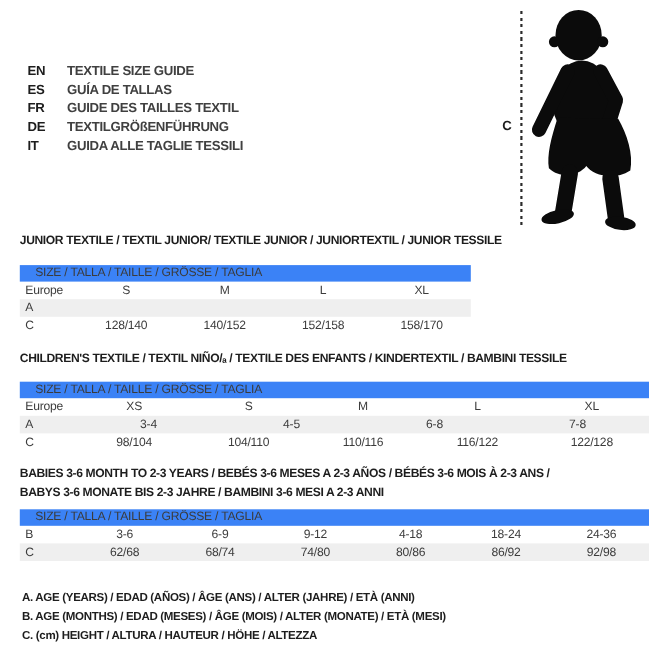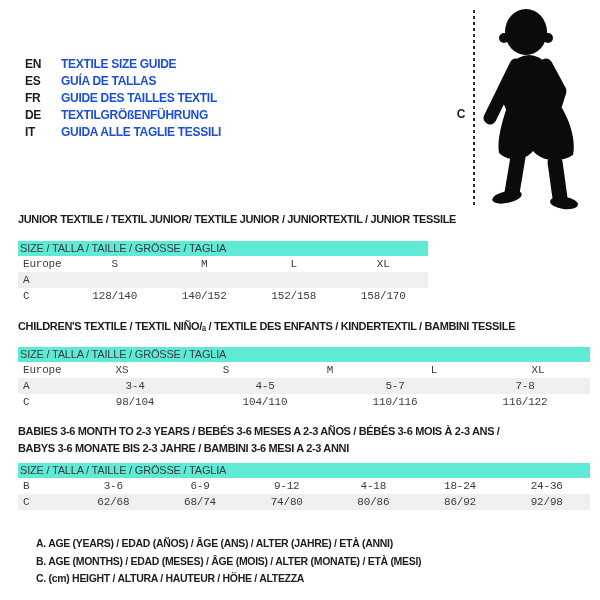--- a/index.html
+++ b/index.html
@@ -3,47 +3,47 @@
 <meta charset="utf-8">
 <style>
   html,body{margin:0;padding:0;background:#fff;}
   .canvas{position:relative;width:600px;height:600px;background:#ffffff;
     font-family:"Liberation Sans",sans-serif;color:#3c3c3c;overflow:hidden;}
 
   
   .lang-block{position:absolute;left:25px;top:11px;margin-top:44px;}
   .lang-row{display:flex;height:17px;align-items:center;}
   .lang-code{width:36px;font-size:12px;font-weight:700;color:#1d1d1d;letter-spacing:-0.3px;}
-  .lang-title{font-size:12px;font-weight:700;color:#1d4ed8;letter-spacing:-0.3px;white-space:nowrap;}
+  .lang-title{font-size:12px;font-weight:700;color:#404040;letter-spacing:-0.3px;white-space:nowrap;}
 
   
   .figure{position:absolute;left:450px;top:5px;width:150px;height:212px;}
   .measure-line{position:absolute;left:23px;top:5px;width:2px;height:198px;
     background-image:repeating-linear-gradient(to bottom,#2b2b2b 0 3px,transparent 3px 6px);}
   .measure-label{position:absolute;left:3px;top:102px;width:16px;font-size:12px;font-weight:700;color:#1d1d1d;text-align:center;}
   .silhouette{position:absolute;left:30px;top:2px;}
 
   
   .section-title{position:absolute;left:18px;font-size:11px;font-weight:700;
     color:#1d1d1d;letter-spacing:-0.35px;line-height:16.5px;white-space:nowrap;}
 
   
   .size-table{position:absolute;left:18px;font-size:11px;letter-spacing:-0.2px;}
-  .band{height:15px;line-height:15px;background:#5eead4;color:#3b3b3b;
-    padding-left:2px;font-size:11px;box-sizing:border-box;}
-  .t-row{display:flex;height:16px;line-height:16px;align-items:center;font-family:Liberation Mono, monospace;}
+  .band{height:15px;line-height:15px;background:#3b82f6;color:#3b3b3b;
+    padding-left:14px;font-size:11px;box-sizing:border-box;}
+  .t-row{display:flex;height:16px;line-height:16px;align-items:center;}
   .t-row.stripe{background:#efefef;}
   .row-label{width:52px;padding-left:5px;box-sizing:border-box;flex:none;}
   .cells{flex:1;display:flex;}
   .cell{flex:1;text-align:center;}
 
   
   .footnotes{position:absolute;left:20px;top:535px;}
   .footnote{font-size:10.5px;font-weight:700;color:#1d1d1d;letter-spacing:-0.3px;
-    line-height:17.5px;white-space:nowrap;margin-left:16px;}
+    line-height:17.5px;white-space:nowrap;}
 </style>
 </head>
 <body>
 
 <div class="canvas">
 
   <div class="lang-block">
     <div class="lang-row">
       <span class="lang-code">EN</span>
       <span class="lang-title">TEXTILE SIZE GUIDE</span>
@@ -125,31 +125,32 @@
         <span class="cell">M</span>
         <span class="cell">L</span>
         <span class="cell">XL</span>
       </span>
     </div>
     <div class="t-row stripe">
       <span class="row-label">A</span>
       <span class="cells">
         <span class="cell">3-4</span>
         <span class="cell">4-5</span>
-        <span class="cell">5-7</span>
+        <span class="cell">6-8</span>
         <span class="cell">7-8</span>
       </span>
     </div>
     <div class="t-row">
       <span class="row-label">C</span>
       <span class="cells">
         <span class="cell">98/104</span>
         <span class="cell">104/110</span>
         <span class="cell">110/116</span>
         <span class="cell">116/122</span>
+        <span class="cell">122/128</span>
       </span>
     </div>
   </div>
 
   <div class="section-title" style="top:423px;">
     <div>BABIES 3-6 MONTH TO 2-3 YEARS / BEBÉS 3-6 MESES A 2-3 AÑOS / BÉBÉS 3-6 MOIS À 2-3 ANS /</div>
     <div>BABYS 3-6 MONATE BIS 2-3 JAHRE / BAMBINI 3-6 MESI A 2-3 ANNI</div>
   </div>
   <div class="size-table" style="top:463px;width:572px;">
     <div class="band">SIZE / TALLA / TAILLE / GRÖSSE / TAGLIA</div>

